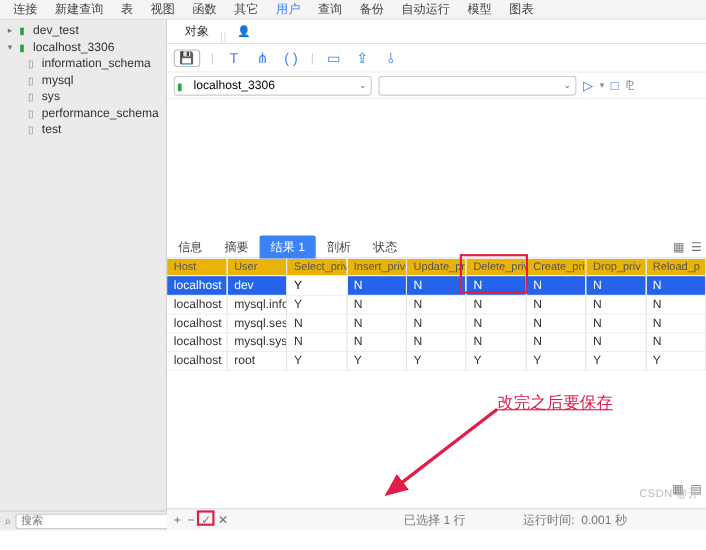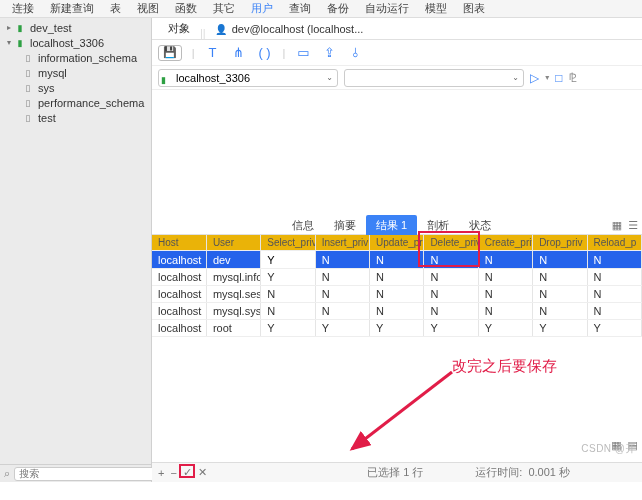--- a/index.html
+++ b/index.html
@@ -30,21 +30,21 @@
 .combo { height: 18px; border: 1px solid #ccc; border-radius: 3px; padding: 0 4px 0 2px; display: flex; align-items: center; gap: 4px; flex: 0 0 180px; }
 .combo .cico { width: 11px; height: 10px; }
 .combo .cico::before { content: "▮"; color: #2ea043; font-size: 9px; }
 .combo .ctxt { flex: 1; }
 .combo .carr { font-size: 8px; color: #666; }
 .runbtn { color: #3b82f6; font-size: 12px; }
 .editor { height: 96px; padding: 4px 8px; font-family: Menlo, monospace; font-size: 11px; color: #333; }
 .editor .ln { color: #aaa; margin-right: 10px; }
 .kw { color: #c678dd; }
 .mid { flex: 1; }
-.subtabs { height: 20px; display: flex; align-items: flex-start; padding-left: 130px; border-bottom: 1px solid #e0e0e0; gap: 0; }
+.subtabs { height: 20px; display: flex; align-items: center; border-bottom: 1px solid #e0e0e0; gap: 0; }
 .subtabs span { padding: 3px 10px; color: #444; }
 .subtabs .active { background: #3b82f6; color: #fff; border-radius: 2px 2px 0 0; }
 .grid { position: relative; }
 .grid table { border-collapse: collapse; width: 100%; table-layout: fixed; }
 .grid th, .grid td { border-right: 1px solid #e5e5e5; border-bottom: 1px solid #eee; padding: 2px 6px; height: 15px; text-align: left; font-weight: normal; color: #333; overflow: hidden; white-space: nowrap; }
 .grid th { background: #eab308; color: #555; font-size: 10px; }
 .grid tr.selrow td { background: #2563eb; color: #fff; }
 .grid .editcell { position: relative; }
 .grid .editcell input { width: 100%; border: none; background: #fff; color: #000; height: 13px; font-size: 11px; padding: 0; }
 .hl-col { position: absolute; border: 2px solid #e11d48; pointer-events: none; }
@@ -118,21 +118,20 @@
 
   <div class="content">
     <div class="tabs">
         <div class="tab">
           <span>对象</span>
         </div>
         <span style="color: rgb(221, 221, 221);">|</span>
         <span style="color: rgb(221, 221, 221);">|</span>
         <div class="tab">
           <span class="ti user"></span>
-          <span>dev@localhost (localhost...</span>
         </div>
       </div>
 
     <div class="toolbar">
       <span class="tbtn">💾</span>
       <span class="vbar">|</span>
       <span class="tbtn">T</span>
       <span class="tbtn">⋔</span>
       <span class="tbtn">( )</span>
       <span class="vbar">|</span>
@@ -242,21 +241,21 @@
           </tbody>
         </table>
       <div class="hl-col" style="left:266px;top:-4px;width:62px;height:36px;"></div>
       <div class="gridicons" style="top:-10px">
         <span>▦</span>
         <span>☰</span>
       </div>
     </div>
 
     <div style="flex:1;position:relative">
-      <div class="annotation" style="left:300px;top:20px;">改完之后要保存</div>
+      <div class="annotation" style="left:300px;top:20px;text-decoration:underline;">改完之后要保存</div>
       <svg class="arrow-svg" style="left:190px;top:30px;width:120px;height:90px">
         <defs>
             <marker id="ah" markerWidth="8" markerHeight="8" refX="6" refY="3" orient="auto">
               <path d="M0,0 L7,3 L0,6 Z" fill="#e11d48"></path>
             </marker>
           </defs>
         <line x1="110" y1="5" x2="10" y2="82" stroke="#e11d48" stroke-width="3" marker-end="url(#ah)"></line>
       </svg>
       <div class="gridicons" style="bottom:4px;top:auto">
         <span>▦</span>

